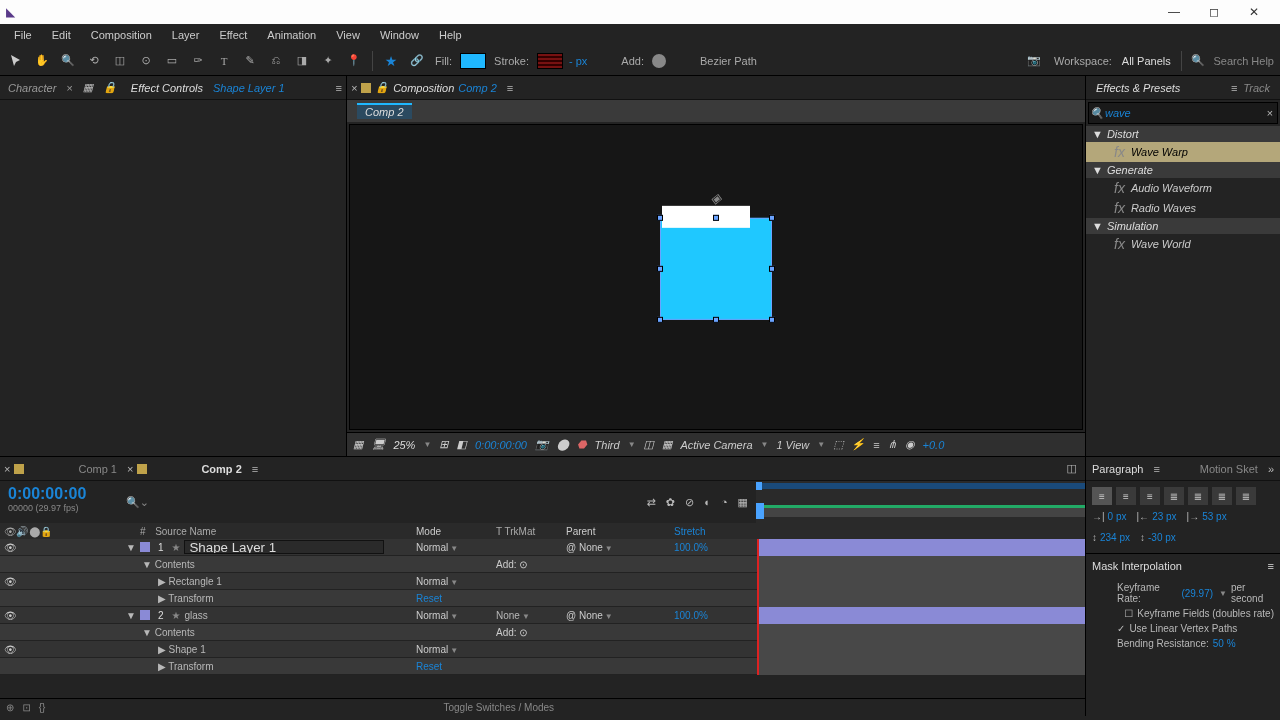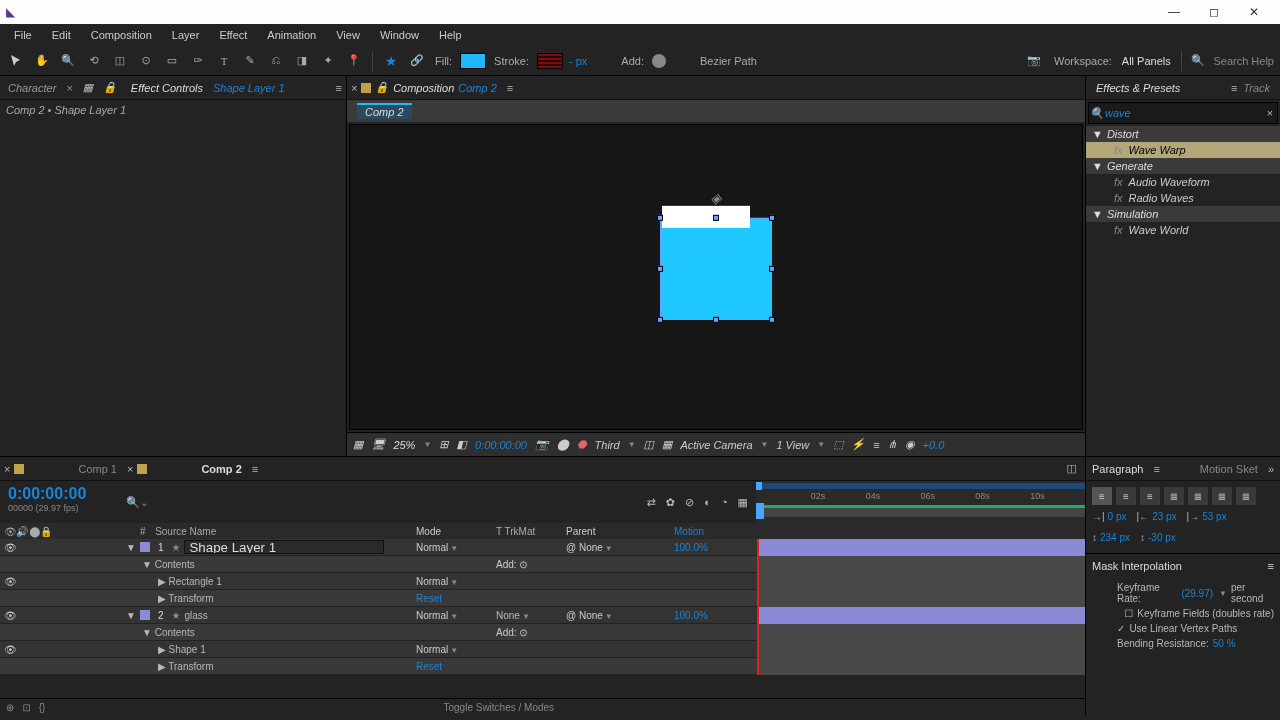--- a/index.html
+++ b/index.html
@@ -50,21 +50,21 @@
 .comp-footer .tri{font-size:8px;color:#888;}
 .rightpanel{width:195px;background:#232323;border-left:1px solid #000;display:flex;flex-direction:column;}
 .rightpanel .ptabs{height:24px;display:flex;align-items:center;padding:0 4px;border-bottom:1px solid #111;}
 .rightpanel .ptabs .t{padding:2px 6px;color:#ddd;}
 .search-row{height:22px;display:flex;align-items:center;background:#1a1a1a;border:1px solid #000;margin:2px;}
 .search-row .mag{width:16px;color:#888;text-align:center;}
 .search-row .sval{color:#1a84d6;flex:1;}
 .ep-list{flex:1;}
 .ep-cat{background:#3a3a3a;padding:2px 6px;color:#ddd;display:flex;align-items:center;gap:4px;}
 .ep-item{padding:2px 6px 2px 28px;color:#ccc;display:flex;align-items:center;gap:6px;}
-.ep-item .fx{font-size:11px;color:#888;}
+.ep-item .fx{font-size:14px;color:#888;}
 .ep-item.sel{background:#b4a77a;color:#000;}
 .tl-area{height:260px;display:flex;background:#232323;border-top:1px solid #000;}
 .tl-left{display:flex;flex-direction:column;width:1085px;}
 .tl-tabs{height:24px;display:flex;align-items:center;padding:0 4px;gap:4px;background:#232323;border-bottom:1px solid #111;}
 .tl-tabs .sq{width:10px;height:10px;background:#bfa24a;display:inline-block;}
 .tl-tabs .tab{color:#888;padding:2px 6px;margin-left:44px;}
 .tl-tabs .tab.active{color:#ddd;font-weight:bold;}
 .tl-head{height:42px;display:flex;}
 .tl-head .tc-block{width:126px;padding:4px 8px;}
 .tl-head .tc-block .tc{color:#1a84d6;font-size:16px;font-weight:bold;}
@@ -193,21 +193,20 @@
   <div class="leftpanel">
     <div class="panel-tabs">
       <span class="tab">Character</span>
       <span class="x">×</span>
       <span class="tool">▦</span>
       <span class="lock">🔒</span>
       <span class="tab active">Effect Controls</span>
       <span class="link">Shape Layer 1</span>
       <span style="margin-left:auto;">≡</span>
     </div>
-    <div class="crumb">Comp 2 • Shape Layer 1</div>
   </div>
 
   <div class="comp-area">
     <div class="comp-tabs">
       <span class="x">×</span>
       <span class="sq"></span>
       <span class="lock">🔒</span>
       <span class="name">Composition</span>
       <span class="link">Comp 2</span>
       <span style="margin-left:6px;">≡</span>
@@ -329,45 +328,37 @@
         <span>✿</span>
         <span>⊘</span>
         <span>◐</span>
         <span>◔</span>
         <span>▦</span>
       </div>
       <div class="ruler">
         <div class="ruler-bar">
             <div class="thumb"></div>
           </div>
-        <div class="ruler-ticks" id="ruler-ticks">
-            <span></span>
-            <span>02s</span>
-            <span>04s</span>
-            <span>06s</span>
-            <span>08s</span>
-            <span>10s</span>
-          </div>
         <div style="position:absolute;left:0;top:24px;right:0;height:12px;background:linear-gradient(#2a6 0 3px,#444 3px);">
             <div style="position:absolute;left:0;width:8px;height:16px;top:-2px;background:#4aa3ff;"></div>
           </div>
       </div>
     </div>
     <div class="tl-cols">
       <div class="c1">
           <span>👁🔊⬤🔒</span>
         </div>
       <div class="c2">
           <span style="padding-left:14px;">#&nbsp;&nbsp;</span>
           <span>Source Name</span>
         </div>
       <div class="c3">Mode</div>
       <div class="c4">T   TrkMat</div>
       <div class="c5">Parent</div>
-      <div class="c6">Motion</div>
+      <div class="c6">Stretch</div>
     </div>
     <div class="tl-rows" id="tl-rows">
         <div class="tl-row">
           <div class="cells">
             <div class="c1">
               <span class="eye">👁</span>
             </div>
             <div class="c2">
               <span>▼</span>
               <span style="width:10px;height:10px;background:#8a8ad6;display:inline-block;"></span>

